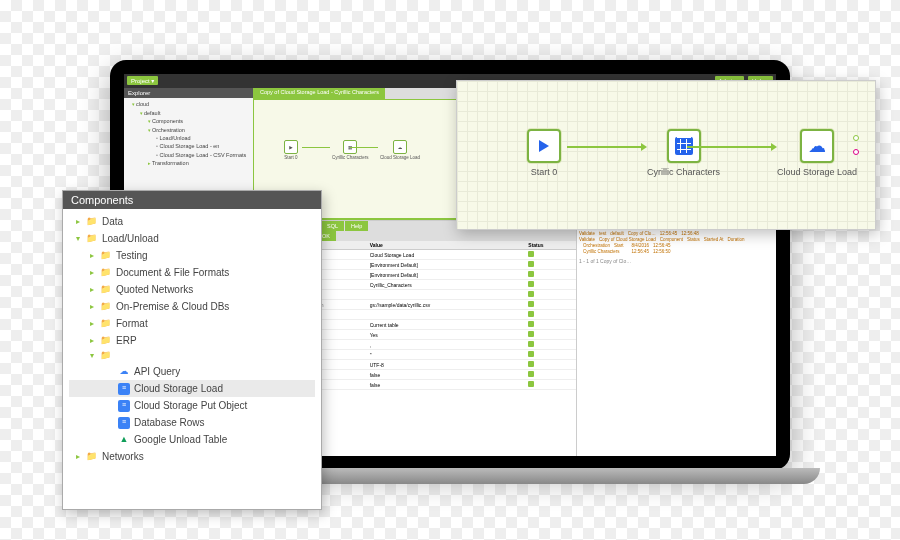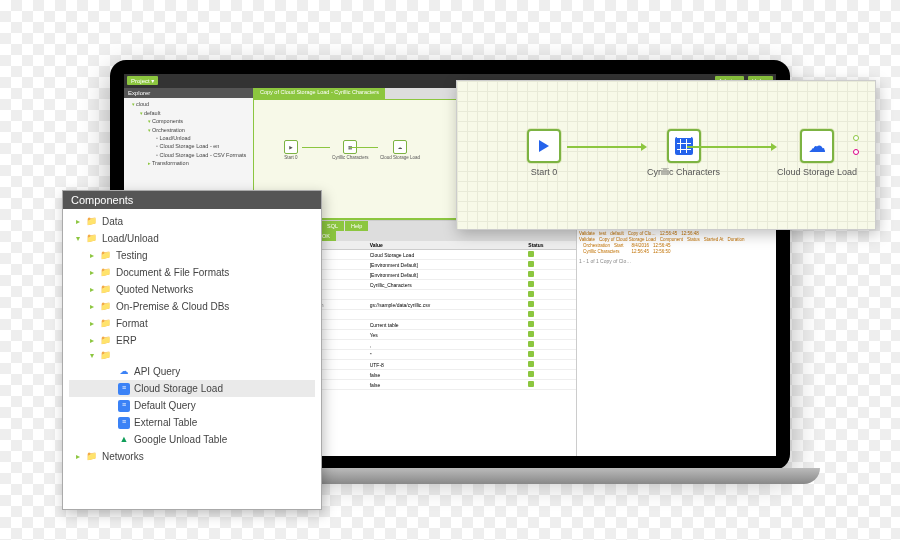--- a/index.html
+++ b/index.html
@@ -305,26 +305,26 @@
         <span>API Query</span>
       </div>
       <div class="r lv3 sel">
         <span class="i"></span>
         <span class="ico blue">≡</span>
         <span>Cloud Storage Load</span>
       </div>
       <div class="r lv3">
         <span class="i"></span>
         <span class="ico blue">≡</span>
-        <span>Default Query</span>
+        <span>Cloud Storage Put Object</span>
       </div>
       <div class="r lv3">
         <span class="i"></span>
         <span class="ico blue">≡</span>
-        <span>External Table</span>
+        <span>Database Rows</span>
       </div>
       <div class="r lv3">
         <span class="i"></span>
         <span class="ico gd">▲</span>
         <span>Google Unload Table</span>
       </div>
       <div class="r lv1">
         <span class="i">▸</span>
         <span class="ico folder">📁</span>
         <span>Networks</span>

